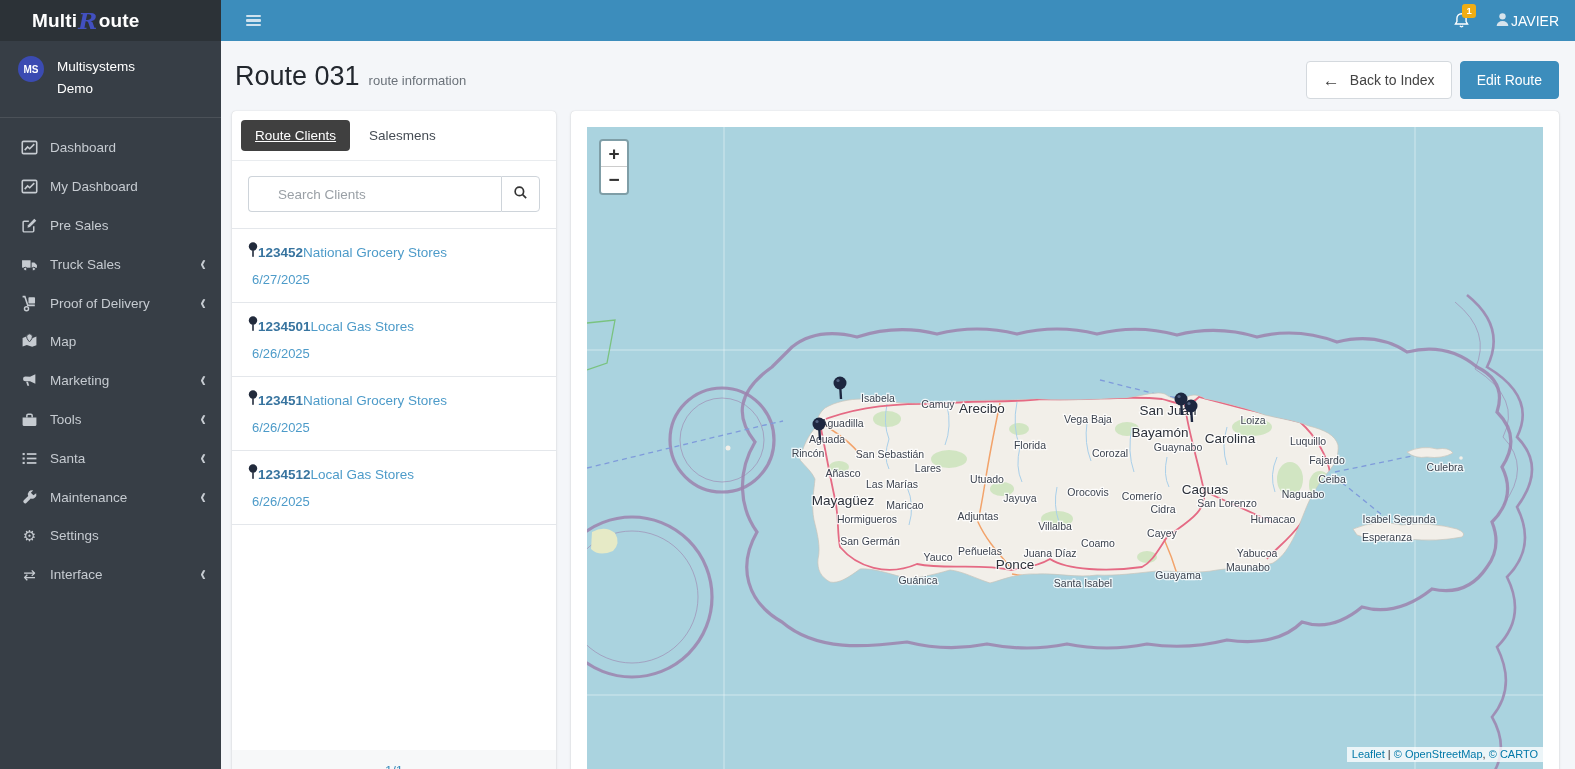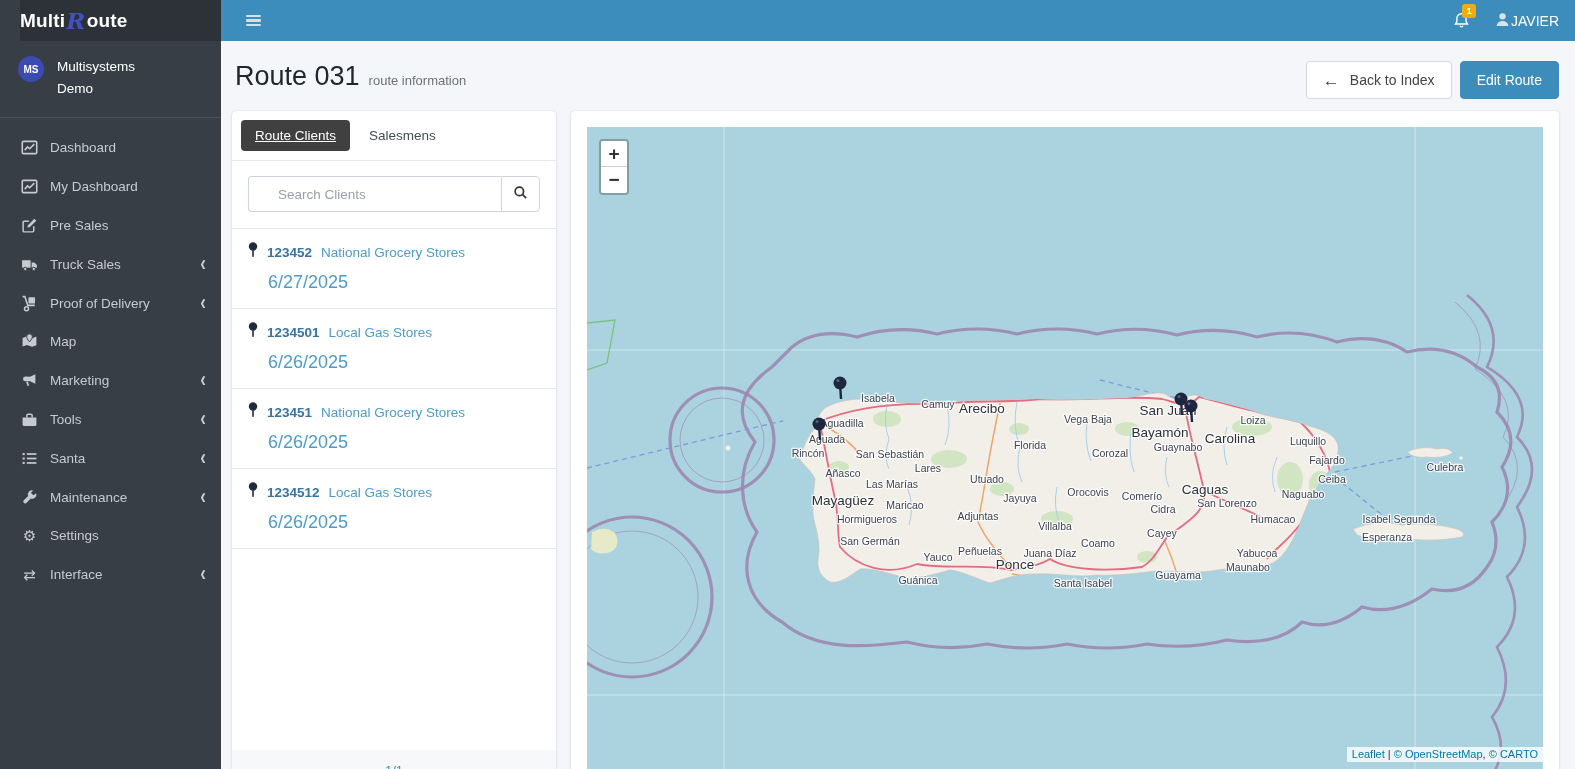--- a/index.html
+++ b/index.html
@@ -2,22 +2,22 @@
 <html><head>
 <meta charset="utf-8">
 <style>
   * { margin:0; padding:0; box-sizing:border-box; }
   html,body { width:1575px; height:769px; }
   body { font-family:"Liberation Sans", sans-serif; background:#f4f6f9; }
   .app { position:relative; width:1575px; height:769px; overflow:hidden; background:#f4f6f9; }
 
   
   .sidebar { position:absolute; left:0; top:0; width:221px; height:769px; background:#373e46; z-index:5; }
-  .logo { height:41px; background:#2c3237; display:flex; align-items:center; padding-left:0;
-          color:#fff; font-size:19px; font-weight:bold; letter-spacing:.2px;margin-left:20px; }
+  .logo { height:41px; background:#2c3237; display:flex; align-items:center; padding-left:32px;
+          color:#fff; font-size:19px; font-weight:bold; letter-spacing:.2px; }
   .logo .l-r { color:#4250c0; font-family:"DejaVu Serif", serif; font-style:italic; font-size:23px; margin:0 1px; }
   .user-panel { display:flex; padding:15px 10px 16px 18px; border-bottom:1px solid rgba(255,255,255,.1); }
   .avatar { width:26px; height:26px; border-radius:50%; background:#3b4bb2; color:#fff; font-size:10px;
             font-weight:bold; display:flex; align-items:center; justify-content:center; flex:0 0 26px; }
   .org-name { color:#fff; font-size:13.5px; line-height:1.65; margin-left:13px; width:105px; }
   .nav { padding-top:11px; }
   .nav-item { display:flex; align-items:center; height:38.8px; padding:0 15px 0 20px;
               color:#c6cbd1; font-size:13.5px; cursor:pointer; text-decoration:none; }
   .nav-ic { width:19px; height:17px; margin-right:11px; display:inline-flex; align-items:center;
             justify-content:center; color:#c6cbd1; flex:0 0 19px; }
@@ -59,24 +59,24 @@
 
   .search-row { display:flex; padding:15px 16px 16px; }
   .search-input { flex:1; height:36px; border:1px solid #ced4da; border-right:none; border-radius:4px 0 0 4px;
                   padding:0 29px; font-size:13.5px; color:#495057; outline:none; font-family:inherit; }
   .search-input::placeholder { color:#9aa0a6; }
   .search-btn { width:39px; height:36px; background:#fff; border:1px solid #ced4da; border-radius:0 4px 4px 0;
                 display:flex; align-items:center; justify-content:center; cursor:pointer; }
 
   .client-list { border-top:1px solid #e4e7eb; }
   .client-row { padding:13px 16px 15px; border-bottom:1px solid #e4e7eb; cursor:pointer; }
-  .row-line1 { display:flex; align-items:center; gap:9px; }
+  .row-line1 { display:flex; align-items:center; }
   .c-id { color:#38749f; font-weight:bold; font-size:13.5px; }
   .c-name { color:#4d9bc9; font-size:13.5px; }
-  .c-date { color:#4d9bc9; font-size:18px; margin:10px 0 0 20px; }
+  .c-date { color:#4d9bc9; font-size:13px; margin:10px 0 0 4px; }
 
   .card-foot { position:absolute; left:0; top:639px; width:100%; height:61px; background:#f7f8f9;
                text-align:center; padding-top:13px; color:#3c8dbc; font-size:13px; }
 
   
   .map-wrap { position:relative; width:956px; height:668px; overflow:hidden; background:#aad3df; }
   .leaflet-zoom { position:absolute; left:12px; top:12px; width:30px; border:2px solid rgba(0,0,0,.25);
                   border-radius:4px; overflow:hidden; z-index:3; }
   .zoom-btn { width:26px; height:26px; background:#fff; display:flex; align-items:center; justify-content:center;
               font-size:19px; font-weight:bold; color:#333; cursor:pointer; }

